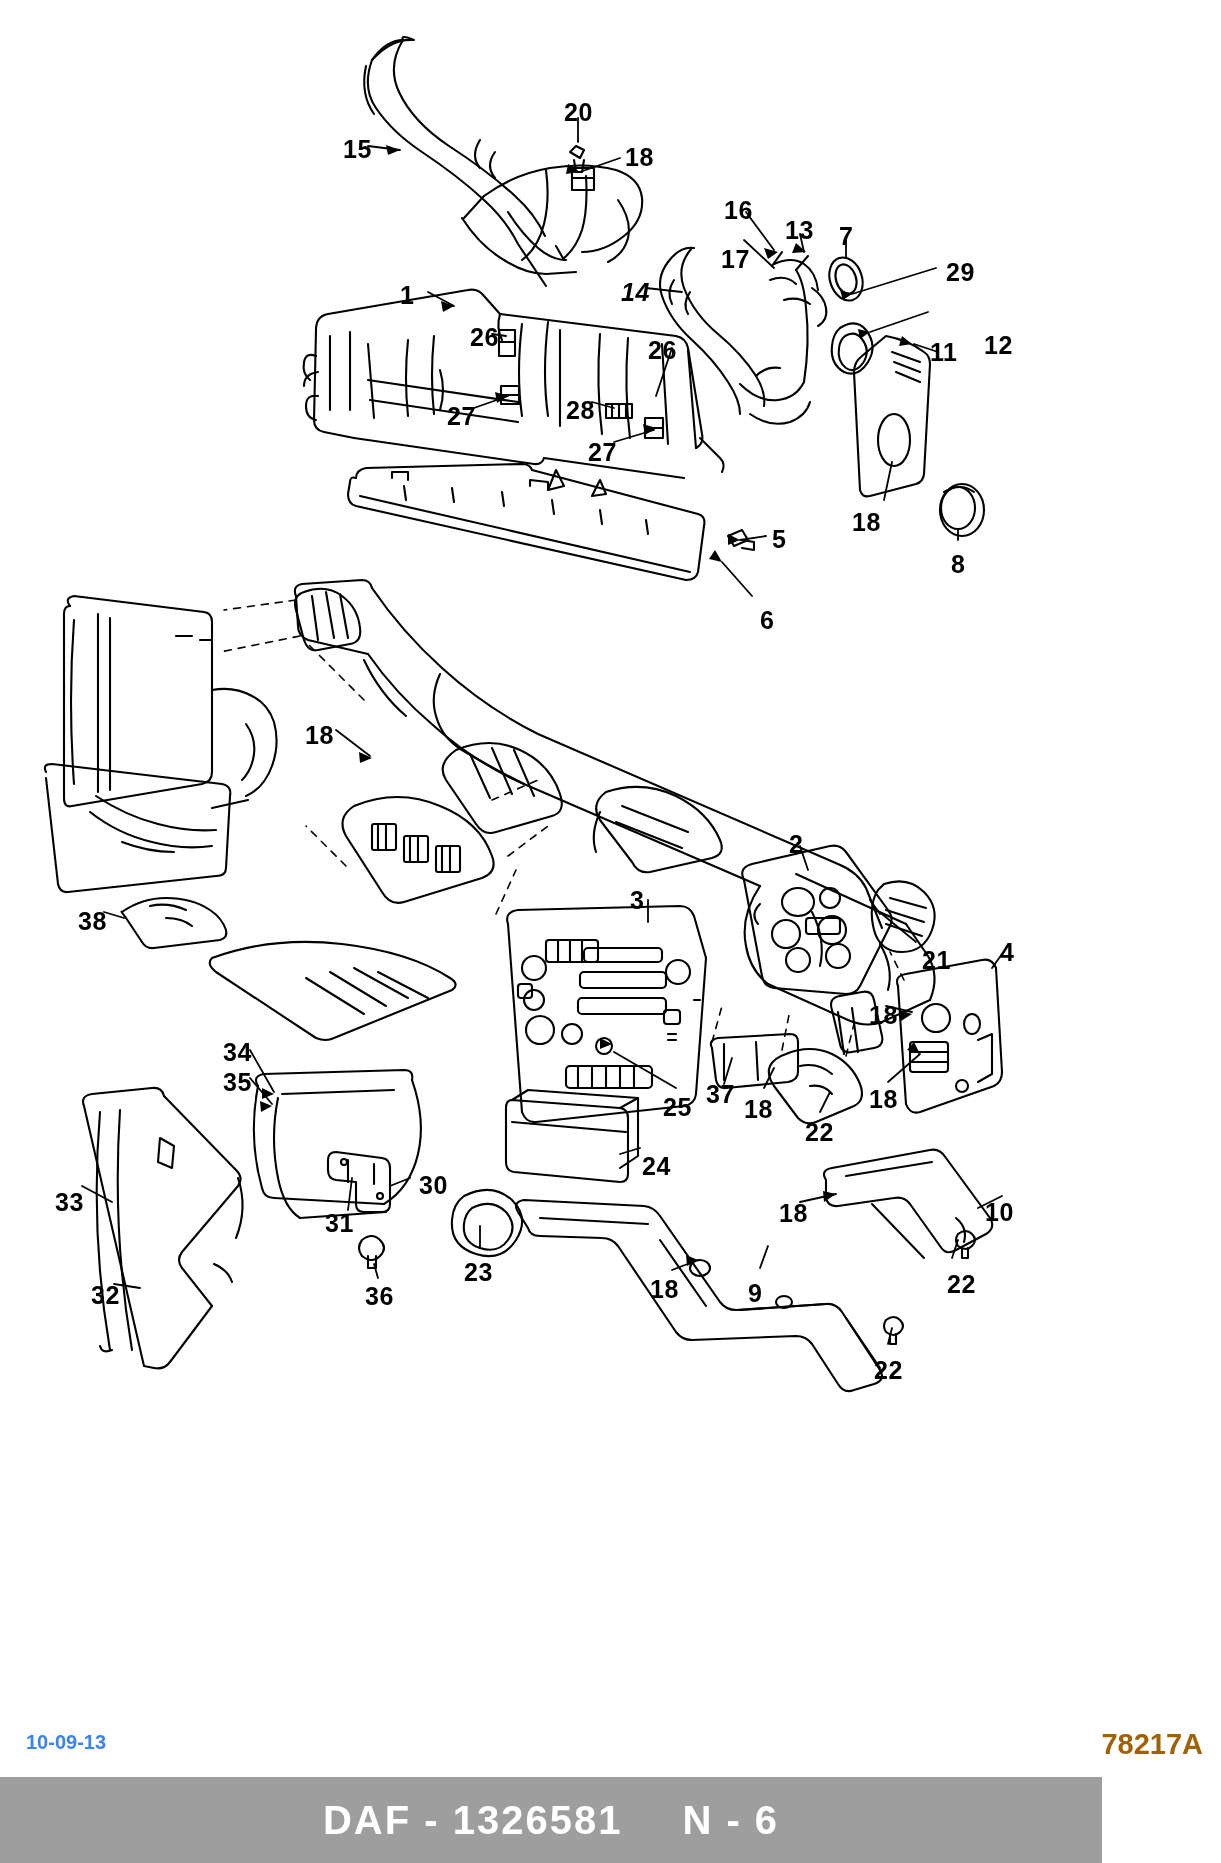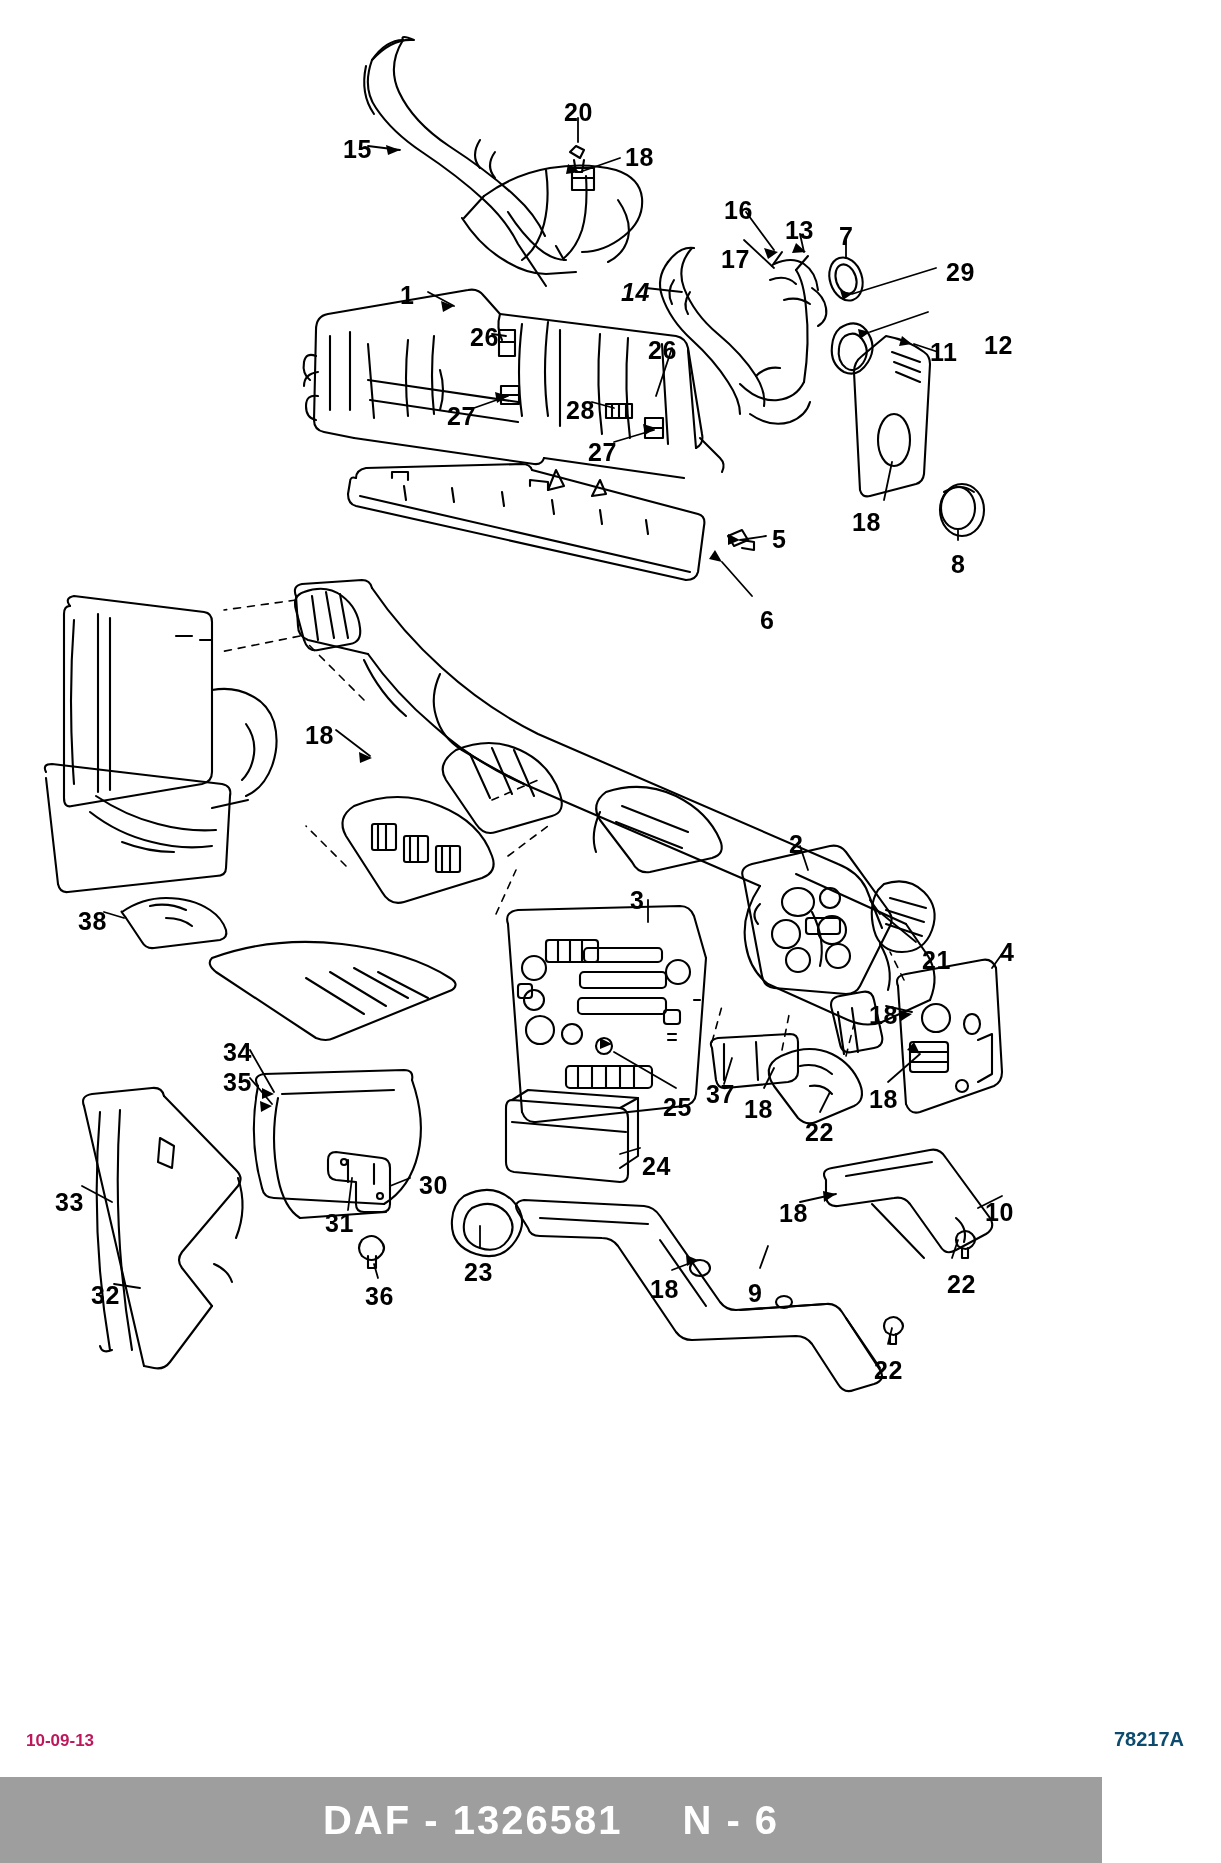--- a/index.html
+++ b/index.html
@@ -65,32 +65,32 @@
     font-family: "Liberation Sans", sans-serif;
     font-size: 40px;
     font-weight: 700;
     color: #ffffff;
     letter-spacing: 2px;
   }
   #date-code {
     position: absolute;
     left: 26px;
     top: 1731px;
-    font-size: 17px;
+    font-size: 20px;
     font-weight: 700;
-    color: #be185d;
+    color: #3b82f6;
     font-family: "Liberation Sans", sans-serif;
   }
   #sheet-code {
     position: absolute;
-    right: 37px;
+    right: 18px;
     top: 1728px;
-    font-size: 20px;
+    font-size: 29px;
     font-weight: 700;
-    color: #0c4a6e;
+    color: #a16207;
     font-family: "Liberation Sans", sans-serif;
   }
 </style>
 </head>
 <body>
 
 <div id="page">
 
   <div id="drawing">
     <svg viewBox="0 0 1221 1740" xmlns="http://www.w3.org/2000/svg">

